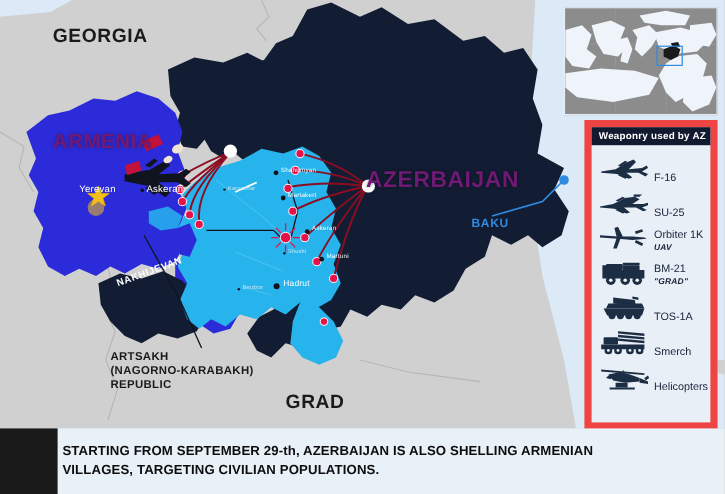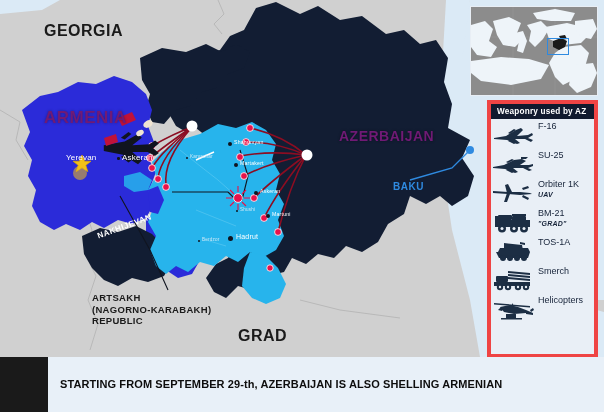--- a/index.html
+++ b/index.html
@@ -14,21 +14,21 @@
 
   
   .country-label { position:absolute; font-weight:bold; letter-spacing:0.5px;
     white-space:nowrap; pointer-events:none; }
   .lbl-dark  { color:#1a1a1a; }
   .lbl-white { color:#701a75; }
 
   #label-georgia    { left:44px;  top:22px;  font-size:16px; }
   #label-russia     { left:272px; top:8px;   font-size:16px; }
   #label-armenia    { left:44px;  top:108px; font-size:17px; text-shadow:0 0 3px rgba(0,0,0,.35); }
-  #label-azerbaijan { left:305px; top:128px; font-size:14px; text-shadow:0 0 3px rgba(0,0,0,.45);margin-left:34px; }
+  #label-azerbaijan { left:305px; top:140px; font-size:19px; text-shadow:0 0 3px rgba(0,0,0,.45); }
   #label-iran       { left:238px; top:327px; font-size:16px; }
   #label-nakhijevan { left:96px;  top:232px; font-size:8px; letter-spacing:.6px;
                       transform:rotate(-20deg); transform-origin:left top; color:#ffffff; }
   #label-stepanakert{ left:166px; top:181px; font-size:12px; color:#ffffff; font-weight:bold;
                       text-shadow:0 0 3px rgba(0,0,0,.5); }
   #label-baku       { left:393px; top:181px; font-size:10px; color:#2f8ae0; font-weight:bold;
                       letter-spacing:.5px; }
 
   
   #artsakh-callout { position:absolute; left:92px; top:292px; color:#1a1a1a;
@@ -43,37 +43,37 @@
 
   
   #inset-map { position:absolute; left:470px; top:6px; width:128px; height:90px;
     background:#8c8c8c; border:1px solid #e8eef5; }
   #inset-svg { position:absolute; left:0; top:0; }
   #inset-box { position:absolute; left:76px; top:31px; width:22px; height:17px;
     border:1.4px solid #2f8ae0; }
 
   
   #legend { position:absolute; left:487px; top:100px; width:111px; height:258px;
-    background:#e9eff6; border:4px solid #ef4444; }
+    background:#e9eff6; border:6px solid #ef4444; }
   #legend-header { height:15px; background:#111a2e; color:#ffffff; font-size:8.2px;
     font-weight:bold; display:flex; align-items:center; padding-left:6px; letter-spacing:.2px; }
   #legend-list { padding:3px 0 0 0; }
-  .legend-row { display:flex; align-items:flex-start; height:29px; }
+  .legend-row { display:flex; align-items:flex-end; height:29px; padding-left:5px; }
   .legend-icon { width:44px; height:26px; flex:0 0 44px; display:flex;
     align-items:center; justify-content:center; }
   .legend-icon svg { display:block; }
   .legend-text { margin-left:3px; color:#152238; font-size:9px; line-height:9.5px; }
   .legend-sub { font-size:7px; font-style:italic; font-weight:bold; color:#152238;
     letter-spacing:.2px; }
 
   
   #caption-bar { position:absolute; left:0; top:357px; width:604px; height:55px;
     background:#e8f0f8; display:flex; align-items:center; }
   #caption-tab { width:48px; height:55px; background:#1a1a1a; flex:0 0 48px; }
-  #caption-text { padding-left:12px; color:#0d0d0d; font-size:11px; font-weight:bold;
+  #caption-text { padding-left:4px; color:#0d0d0d; font-size:11px; font-weight:bold;
     line-height:15.5px; letter-spacing:.1px; }
 </style>
 </head>
 <body>
 
 <div id="root">
 
   <div id="map-canvas">
     <svg id="map-svg" width="604" height="357" viewBox="0 0 604 357">
 
@@ -430,16 +430,17 @@
         <span class="legend-text">Helicopters</span>
       </div>
 
     </div>
   </div>
 
   <div id="caption-bar">
     <div id="caption-tab"></div>
     <div id="caption-text">
       <div>STARTING FROM SEPTEMBER 29-th, AZERBAIJAN IS ALSO SHELLING ARMENIAN</div>
+      <div>VILLAGES, TARGETING CIVILIAN POPULATIONS.</div>
     </div>
   </div>
 
 </div>
 
 </body></html>

